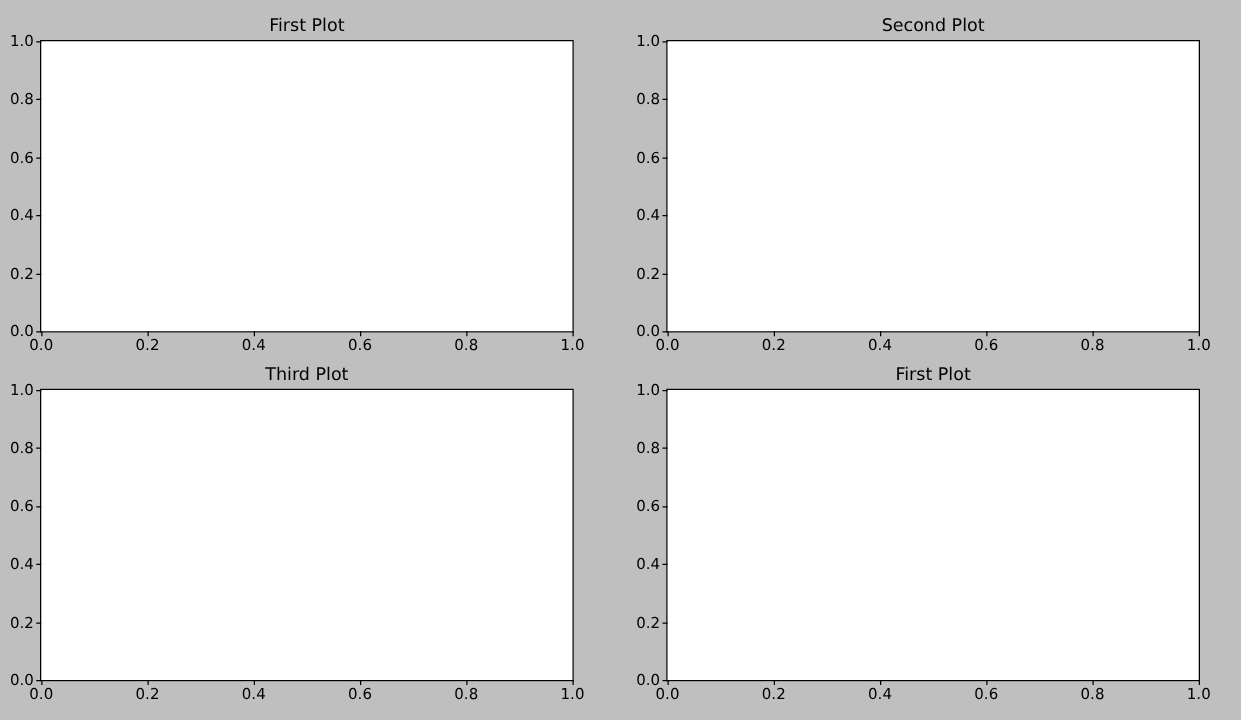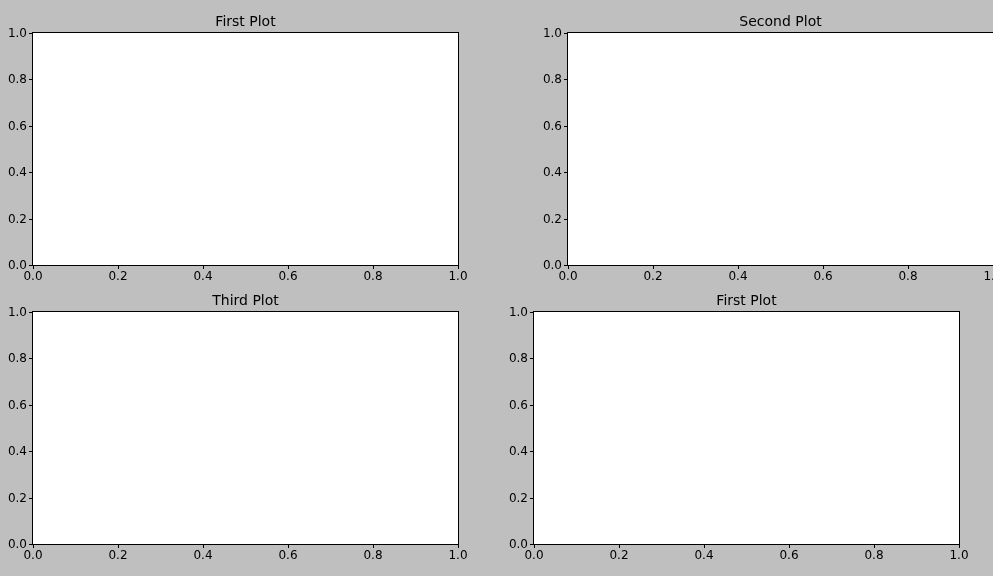--- a/index.html
+++ b/index.html
@@ -94,21 +94,21 @@
         <span class="xtick" style="left:40%">0.4</span>
       <span class="tickmark-x" style="left:60%"></span>
         <span class="xtick" style="left:60%">0.6</span>
       <span class="tickmark-x" style="left:80%"></span>
         <span class="xtick" style="left:80%">0.8</span>
       <span class="tickmark-x" style="left:100%"></span>
         <span class="xtick" style="left:100%">1.0</span>
     </div>
   </div>
 
-  <div class="subplot" style="left:533px; top:32px; width:427px; height:234px;margin-left:34px;">
+  <div class="subplot" style="left:533px; top:32px; width:427px; height:234px;">
     <div class="plot-area" style="left:0; top:0; width:427px; height:234px;">
       <div class="title">Second Plot</div>
       <span class="tickmark-y" style="top:100%"></span>
         <span class="ytick" style="top:100%">0.0</span>
       <span class="tickmark-y" style="top:80%"></span>
         <span class="ytick" style="top:80%">0.2</span>
       <span class="tickmark-y" style="top:60%"></span>
         <span class="ytick" style="top:60%">0.4</span>
       <span class="tickmark-y" style="top:40%"></span>
         <span class="ytick" style="top:40%">0.6</span>

